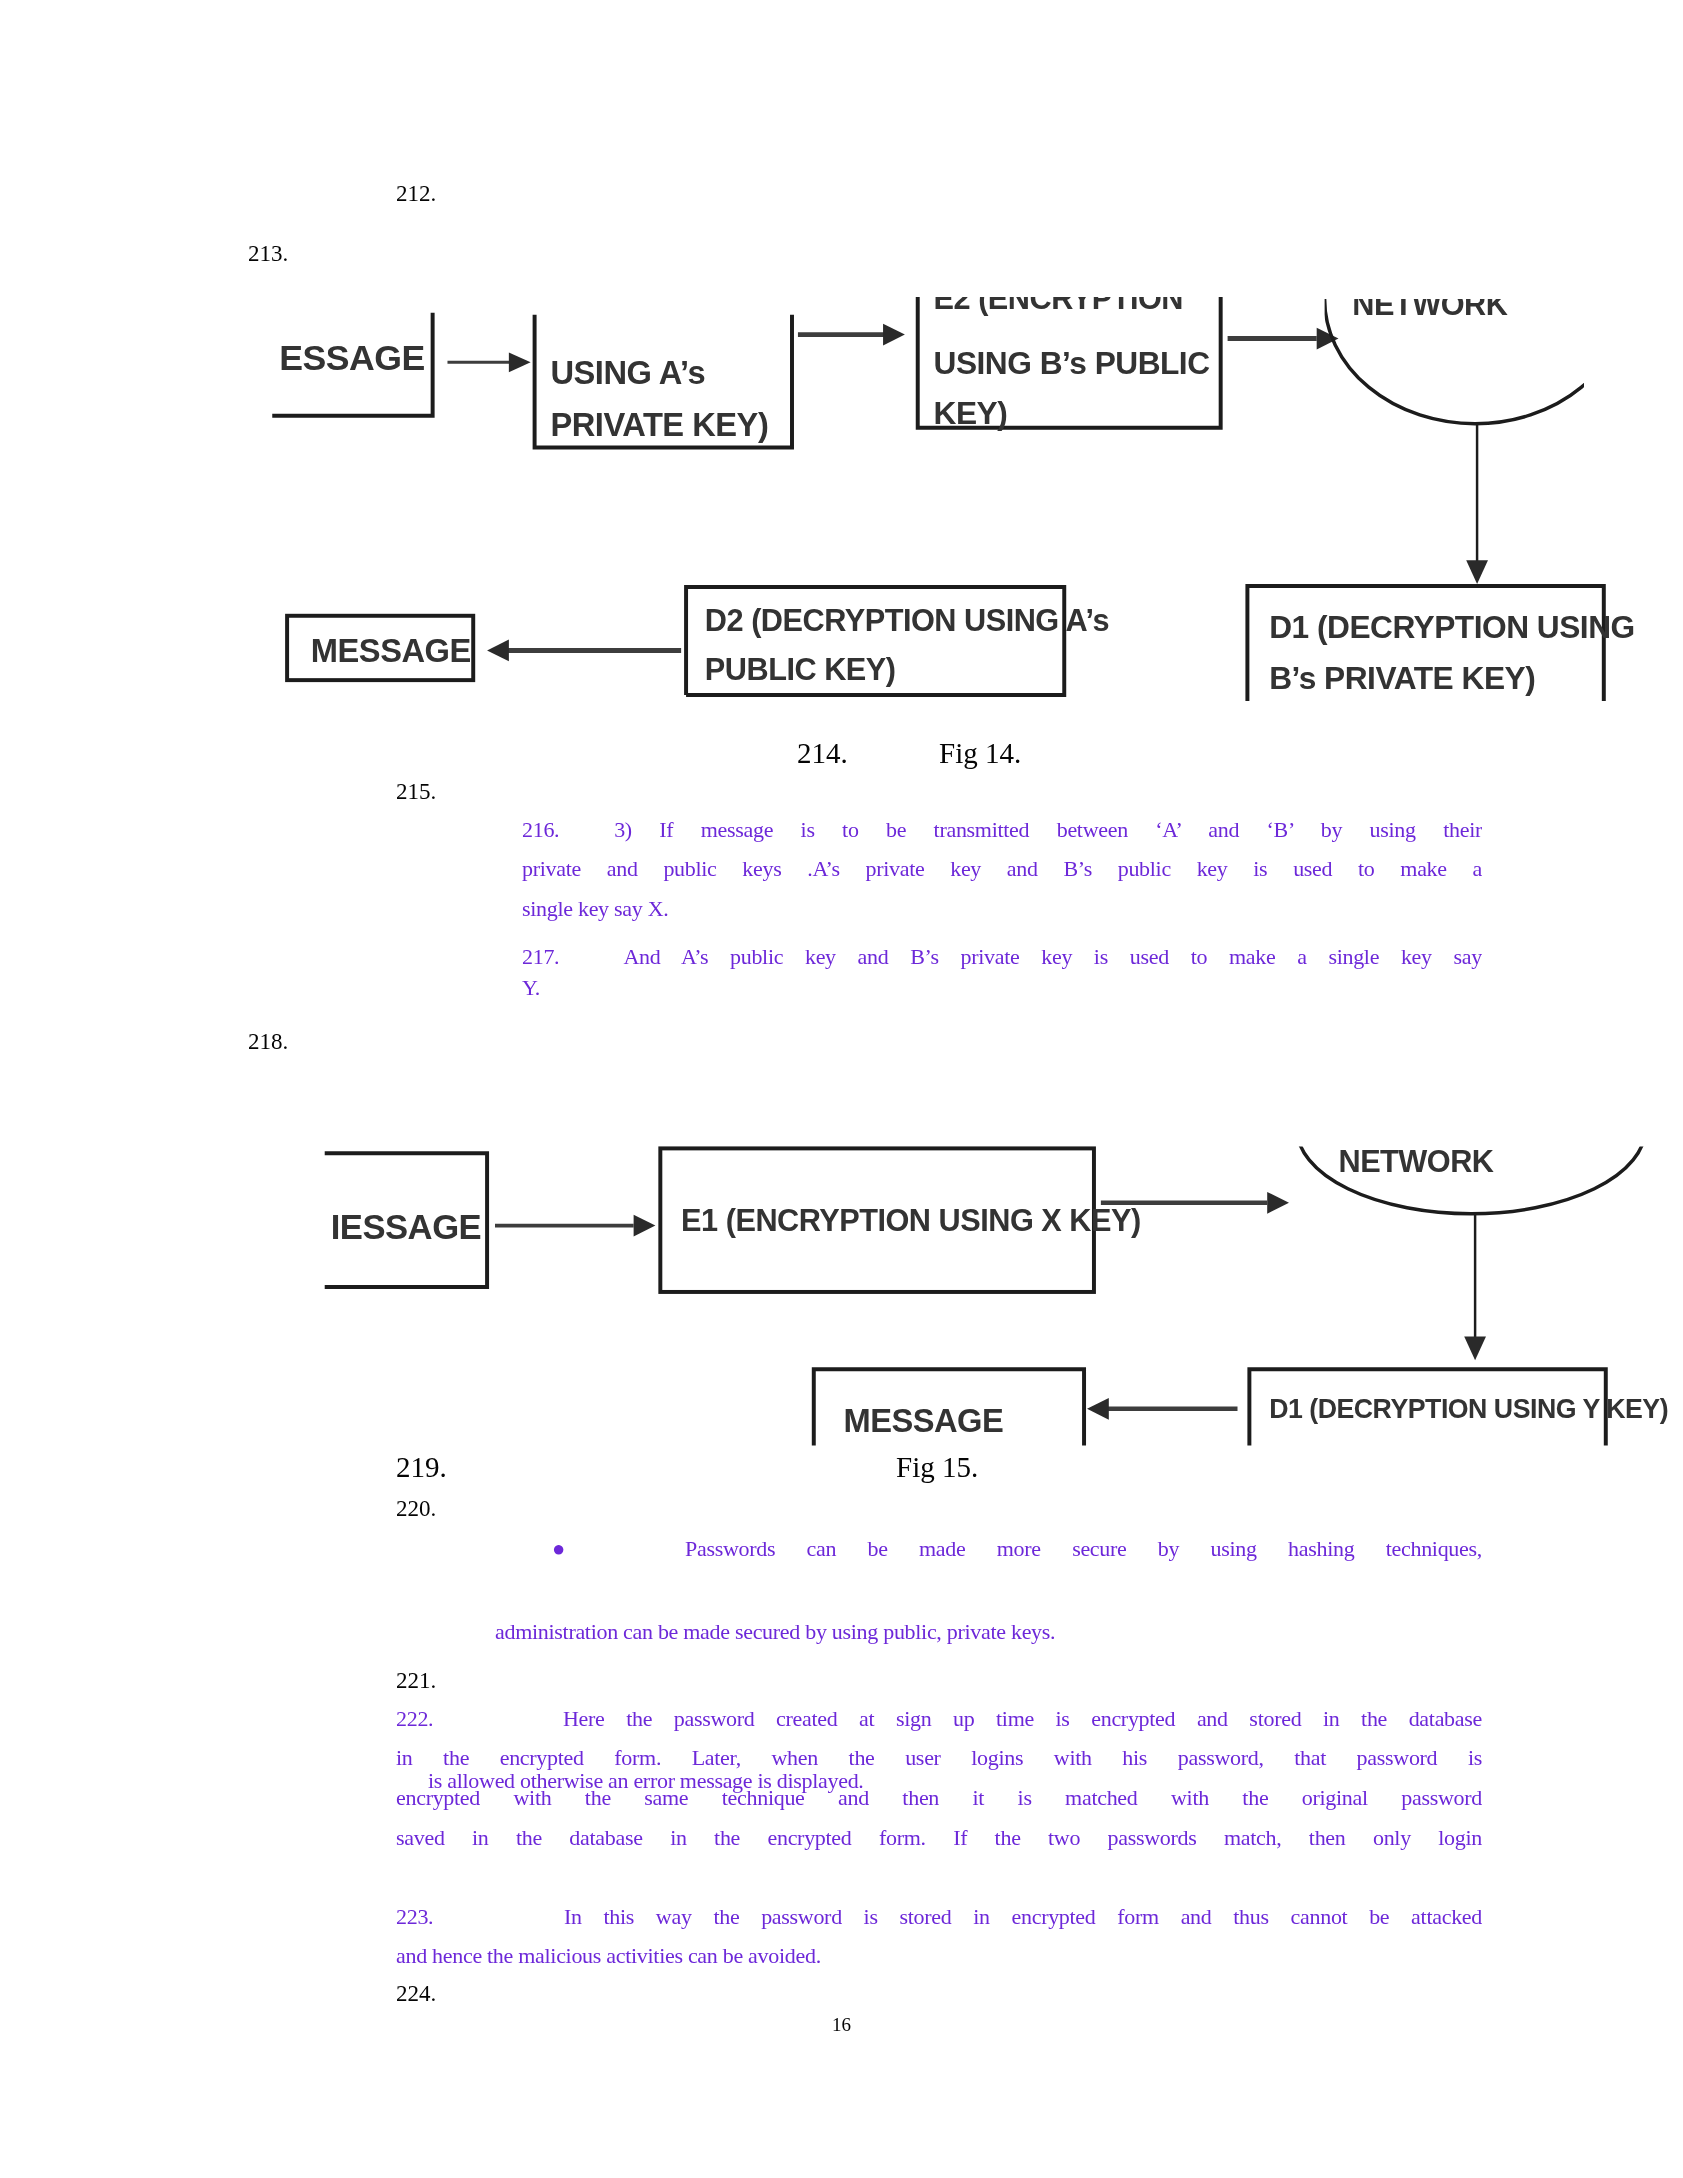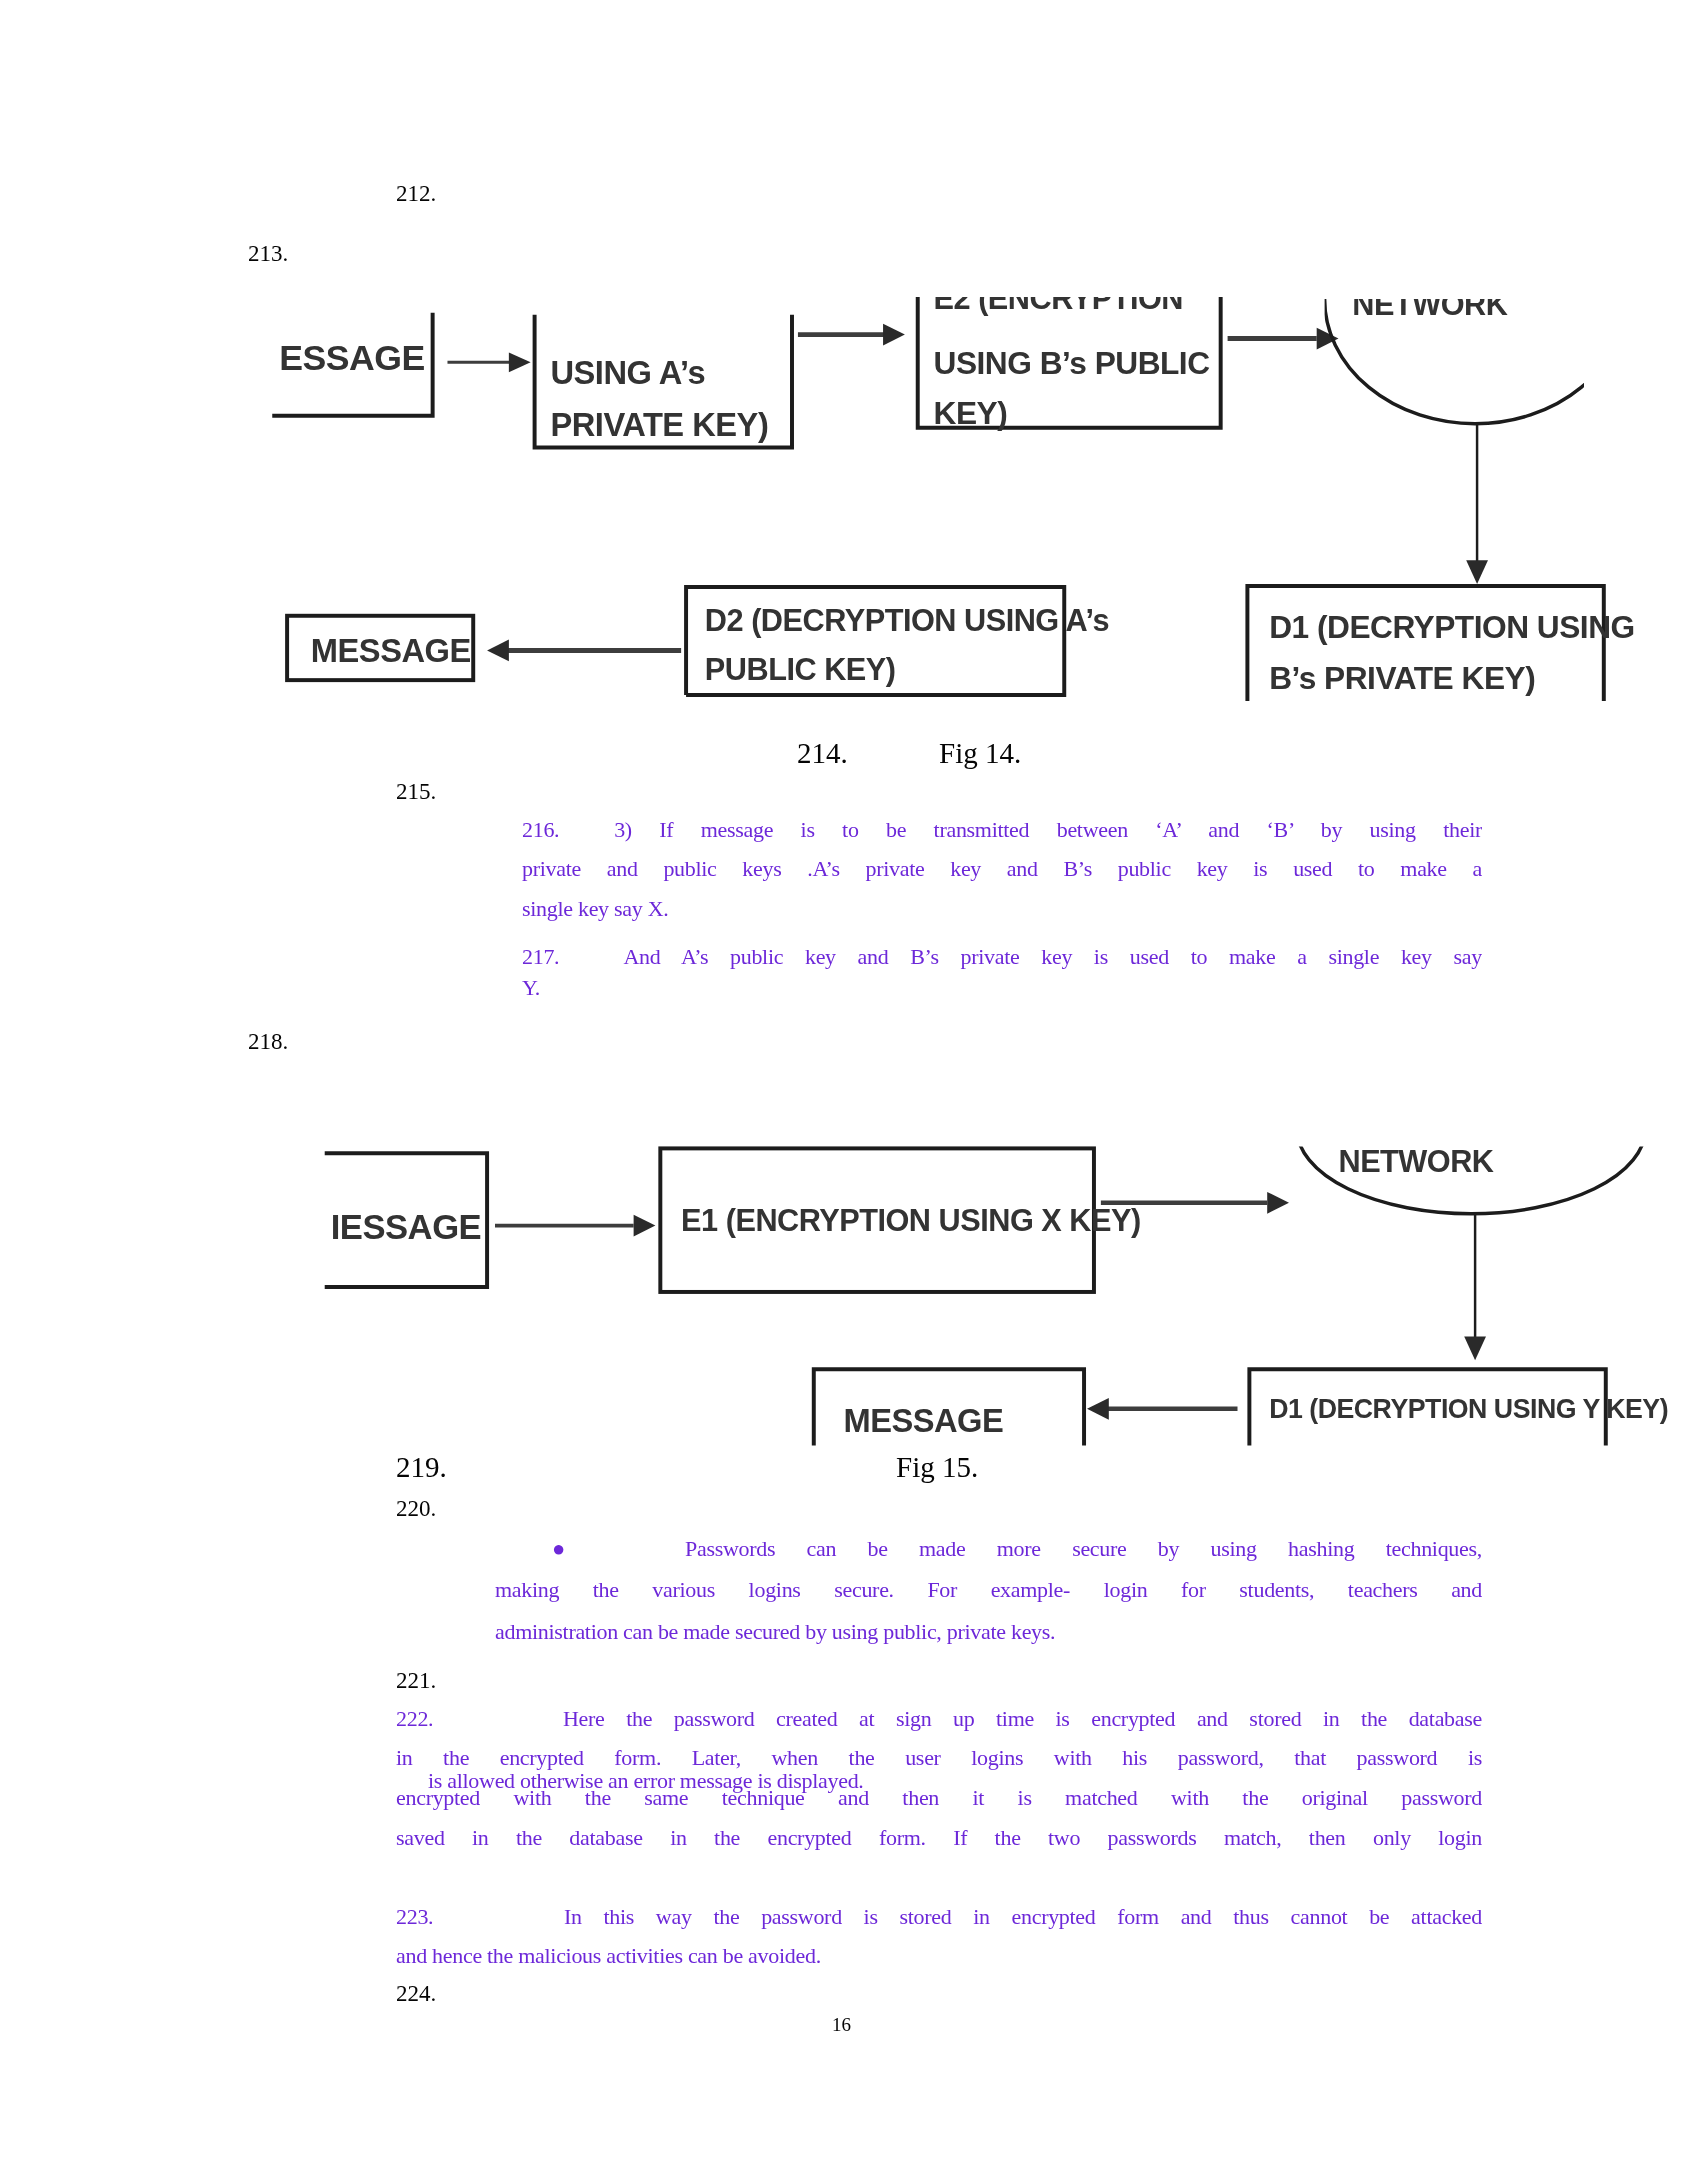--- a/index.html
+++ b/index.html
@@ -133,21 +133,20 @@
   <div class="bodyline" style="left:522px;top:968px;width:960px;">Y.</div>
 
   <div class="num" style="left:248px;top:1022px;">218.</div>
 
   <div class="caption" style="left:396px;top:1447px;">219.</div>
   <div class="caption" style="left:896px;top:1447px;">Fig 15.</div>
 
   <div class="num" style="left:396px;top:1489px;">220.</div>
 
   <div class="bodyline fill" style="left:552px;top:1529px;width:930px;">●   Passwords can be made more secure by using hashing techniques,</div>
-  <div class="bodyline fill" style="left:495px;top:1570px;width:987px;">making the various logins secure. For example- login for students, teachers and</div>
   <div class="bodyline" style="left:495px;top:1612px;width:987px;">administration can be made secured by using public, private keys.</div>
 
   <div class="num" style="left:396px;top:1661px;">221.</div>
 
   <div class="bodyline fill" style="left:396px;top:1699px;width:1086px;">222.      Here the password created at sign up time is encrypted and stored in the database</div>
   <div class="bodyline fill" style="left:396px;top:1738px;width:1086px;">in the encrypted form. Later, when the user logins with his password, that password is</div>
   <div class="bodyline fill" style="left:396px;top:1778px;width:1086px;">encrypted with the same technique and then it is matched with the original password</div>
   <div class="bodyline fill" style="left:396px;top:1818px;width:1086px;">saved in the database in the encrypted form. If the two passwords match, then only login</div>
   <div class="bodyline" style="left:396px;top:1761px;width:1086px;margin-left:32px;">is allowed otherwise an error message is displayed.</div>
 

